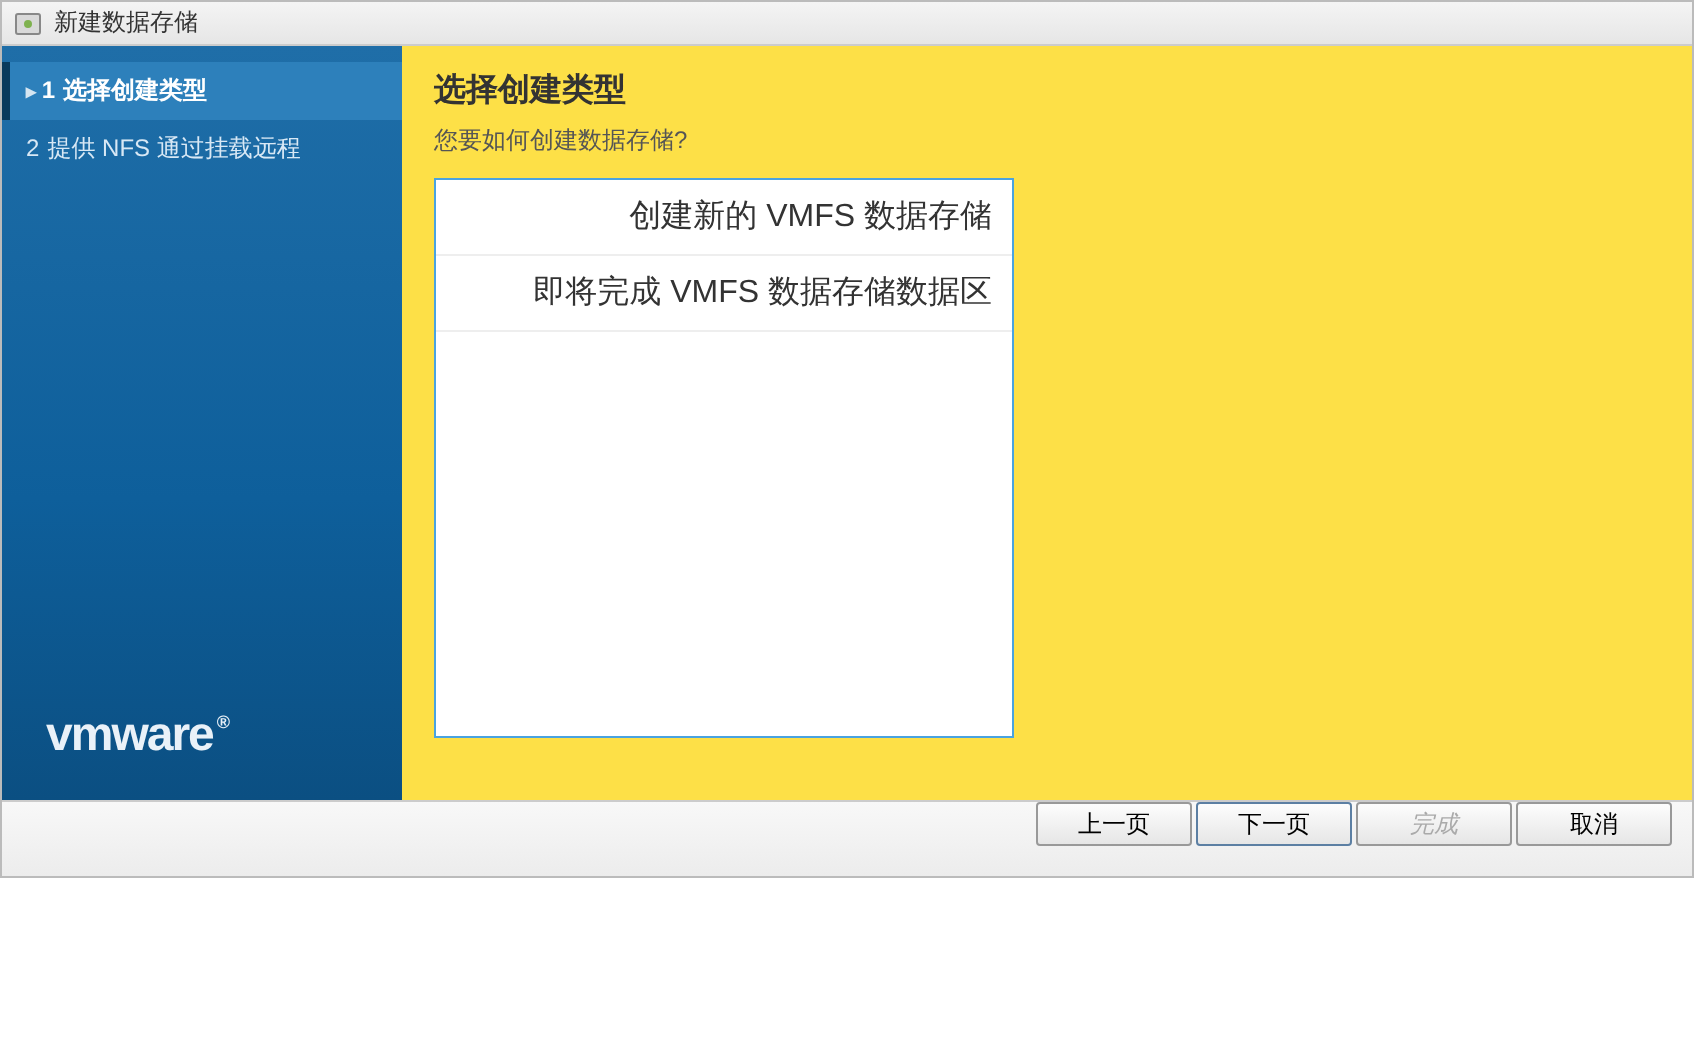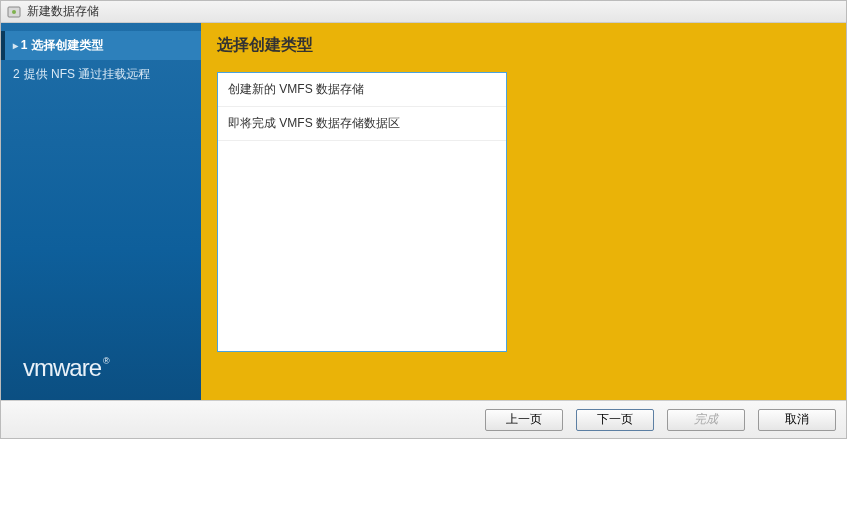--- a/index.html
+++ b/index.html
@@ -1,41 +1,41 @@
 <!DOCTYPE html>
 <html><head>
 <meta charset="utf-8">
 <style>
   * { box-sizing: border-box; margin: 0; padding: 0; }
   html, body { width: 847px; height: 531px; font-family: Arial, "Microsoft YaHei", sans-serif; font-size: 12px; color: #333; background: #fff; }
   .window { width: 847px; height: 439px; display: flex; flex-direction: column; border: 1px solid #bbb; }
   .titlebar { height: 22px; background: linear-gradient(#f4f4f4, #e6e6e6); border-bottom: 1px solid #ccc; display: flex; align-items: center; padding: 0 6px; gap: 6px; }
   .titlebar-icon { width: 14px; height: 14px; display: inline-flex; align-items: center; justify-content: center; }
   .titlebar-title { font-size: 12px; color: #333; }
-  .body { flex: 1; display: flex; background: #eab308; }
+  .body { flex: 1; display: flex; background: #fde047; }
   .sidebar { width: 200px; background: linear-gradient(#1f6ea8, #0e5f9b 60%, #0b4f82); color: #fff; display: flex; flex-direction: column; padding-top: 8px; }
   .steps { list-style: none; }
   .step { padding: 6px 12px; font-size: 12px; color: #d8e8f5; cursor: pointer; }
   .step.active { background: #2d80bb; color: #fff; border-left: 4px solid #0a3a5c; padding-left: 8px; font-weight: bold; }
   .step.active::before { content: "▸ "; font-size: 10px; opacity: .8; }
   .step-num { margin-right: 4px; }
   .sidebar-spacer { flex: 1; }
   .vmware-logo { padding: 0 0 18px 22px; }
-  .vmware-wordmark { font-size: 24px; font-weight: normal; font-family: Arial, Helvetica, sans-serif; letter-spacing: -1px; color: #e9f1f8; text-align: right; }
+  .vmware-wordmark { font-size: 24px; font-weight: bold; font-family: Arial, Helvetica, sans-serif; letter-spacing: -1px; color: #e9f1f8; text-align: right; }
   .vmware-wordmark sup { font-size: 9px; vertical-align: top; position: relative; top: 2px; left: 2px; }
   .main { flex: 1; display: flex; flex-direction: column; padding: 12px 16px 8px 16px; }
   .main-header { margin-bottom: 10px; }
   .main-title { font-size: 16px; font-weight: bold; color: #333; margin-bottom: 6px; }
   .main-subtitle { font-size: 12px; color: #555; }
   .main-content { flex: 1; display: flex; gap: 20px; }
   .option-list { width: 290px; height: 280px; border: 1px solid #4aa3e0; background: #fff; overflow: auto; }
-  .option-item { padding: 8px 10px; font-size: 12px; border-bottom: 1px solid #eee; cursor: pointer; color: #333; }
+  .option-item { padding: 8px 10px; font-size: 16px; border-bottom: 1px solid #eee; cursor: pointer; color: #333; text-align: right; }
   .option-item.selected { background: #b9d8f3; }
   .option-desc { flex: 1; font-size: 12px; color: #333; padding-top: 6px; }
-  .footer { height: 38px; border-top: 1px solid #ccc; background: linear-gradient(#f8f8f8, #ececec); display: flex; align-items: center; justify-content: flex-end; padding: 0 10px; gap: 13px; }
+  .footer { height: 38px; border-top: 1px solid #ccc; background: linear-gradient(#f8f8f8, #ececec); display: flex; justify-content: flex-end; padding: 0 10px; gap: 2px; }
   .btn { min-width: 78px; height: 22px; font-size: 12px; border: 1px solid #999; border-radius: 2px; background: linear-gradient(#fdfdfd, #e6e6e6); cursor: pointer; padding: 0 10px; }
   .btn:disabled { color: #aaa; cursor: default; font-style: italic; }
   .btn.primary { border-color: #5c7fa3; }
 </style>
 </head>
 <body>
 
 <div class="window">
   <div class="titlebar">
     <span class="titlebar-icon">
@@ -59,20 +59,21 @@
       </ul>
       <div class="sidebar-spacer"></div>
       <div class="vmware-logo">
         <span class="vmware-wordmark"><span>vmware</span><sup>®</sup></span>
       </div>
     </div>
 
     <div class="main">
       <div class="main-header">
         <div class="main-title">选择创建类型</div>
+        <div class="main-subtitle">您要如何创建数据存储?</div>
       </div>
       <div class="main-content">
         <div class="option-list">
           <div class="option-item">创建新的 VMFS 数据存储</div>
           <div class="option-item">即将完成 VMFS 数据存储数据区</div>
         </div>
       </div>
     </div>
   </div>
 

